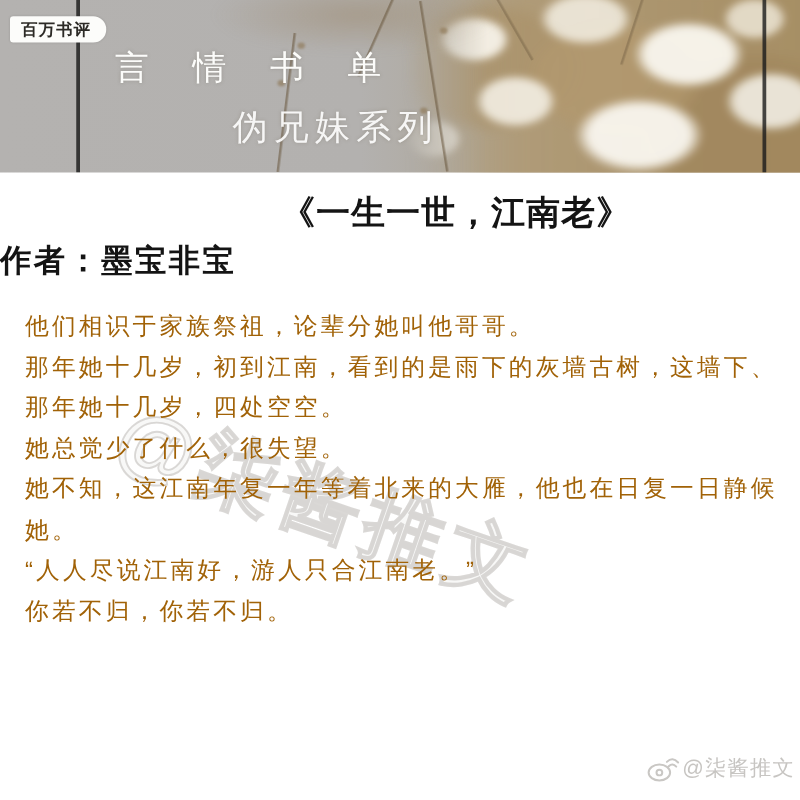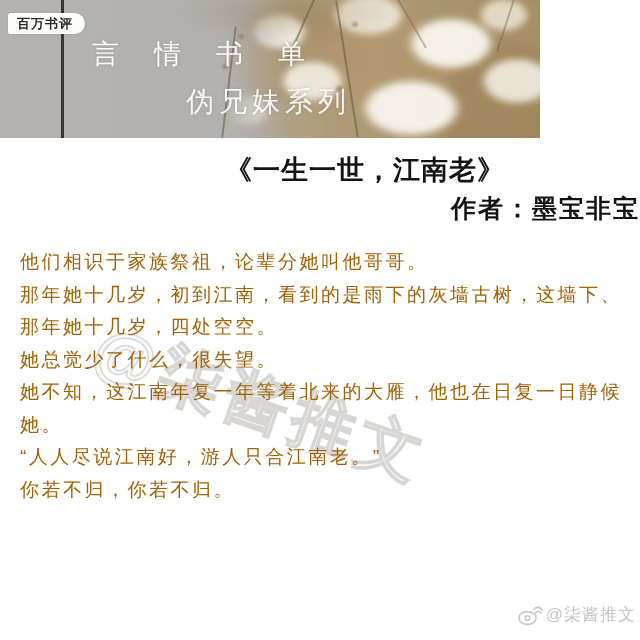--- a/index.html
+++ b/index.html
@@ -2,21 +2,21 @@
 <html><head>
 <meta charset="utf-8">
 <style>
   html,body{margin:0;padding:0;background:#fff;}
   .page{
     position:relative;width:640px;height:640px;background:#ffffff;
     overflow:hidden;font-family:"Liberation Sans",sans-serif;
   }
   
   .header{
-    position:absolute;left:0;top:0;width:540px;height:138px;
+    position:absolute;left:0;top:0;width:640px;height:138px;
     background:linear-gradient(90deg,#b4b2b0 0%,#b3b1af 45%,#afa99e 58%,#a99a82 72%,#a5926e 100%);
     overflow:hidden;
   }
   .snow{
     position:absolute;top:-6px;right:-10px;width:330px;height:150px;
     background:
       radial-gradient(40px 26px at 18% 25%, rgba(246,242,232,.95) 0 55%, rgba(246,242,232,0) 72%),
       radial-gradient(52px 30px at 45% 14%, rgba(238,232,218,.92) 0 55%, transparent 72%),
       radial-gradient(62px 38px at 70% 33%, rgba(248,245,237,.96) 0 55%, transparent 72%),
       radial-gradient(46px 30px at 28% 58%, rgba(241,236,224,.92) 0 55%, transparent 72%),
@@ -66,21 +66,21 @@
     font-size:28px;font-weight:400;letter-spacing:5px;color:rgba(255,255,255,.9);
     text-shadow:0 0 3px rgba(120,112,98,.4);white-space:nowrap;
   }
   
   .book-title{
     position:absolute;left:0;top:152px;width:640px;text-align:center;
     font-family:"Liberation Serif",serif;font-weight:700;
     font-size:27px;color:#141414;letter-spacing:1px;padding-left:45px;
   }
   .book-author{
-    position:absolute;left:0;top:192px;width:640px;text-align:right;
+    position:absolute;left:0;top:192px;width:640px;text-align:left;
     font-family:"Liberation Serif",serif;font-weight:700;
     font-size:25px;color:#141414;letter-spacing:2px;
   }
   
   .synopsis{
     position:absolute;left:20px;top:246px;width:608px;
     font-size:19px;letter-spacing:2.5px;line-height:32.5px;color:#a16207;
   }
   .synopsis .line{white-space:nowrap;}
   

